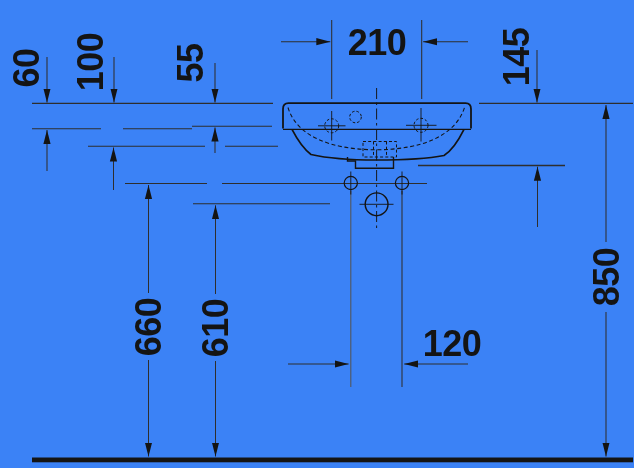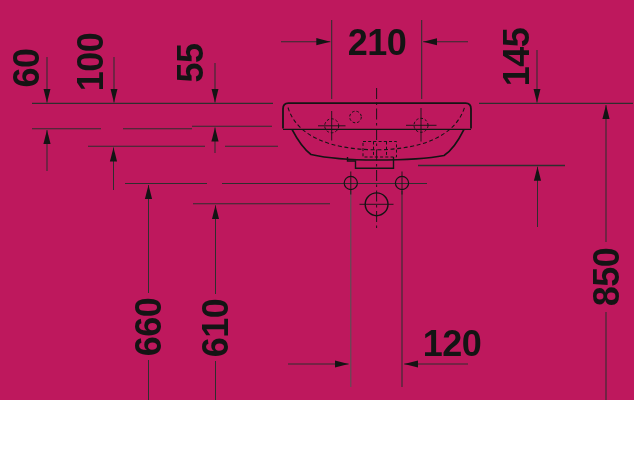--- a/index.html
+++ b/index.html
@@ -1,16 +1,16 @@
 <!DOCTYPE html>
 <html><head>
 <meta charset="utf-8">
 <style>
   html,body{margin:0;padding:0;background:#fff;}
-  #stage{position:relative;width:634px;height:400px;background:#be185d;overflow:hidden;
+  #stage{position:relative;width:634px;height:468px;background:#3b82f6;overflow:hidden;
          font-family:"Liberation Sans","DejaVu Sans",sans-serif;}
   svg{position:absolute;left:0;top:0;}
   text{font-family:"Liberation Sans","DejaVu Sans",sans-serif;font-weight:bold;
        font-size:36px;letter-spacing:-0.5px;fill:#141414;}
 </style>
 </head>
 <body>
 
 <div id="stage">
 <svg width="634" height="476" viewBox="0 0 634 476">

